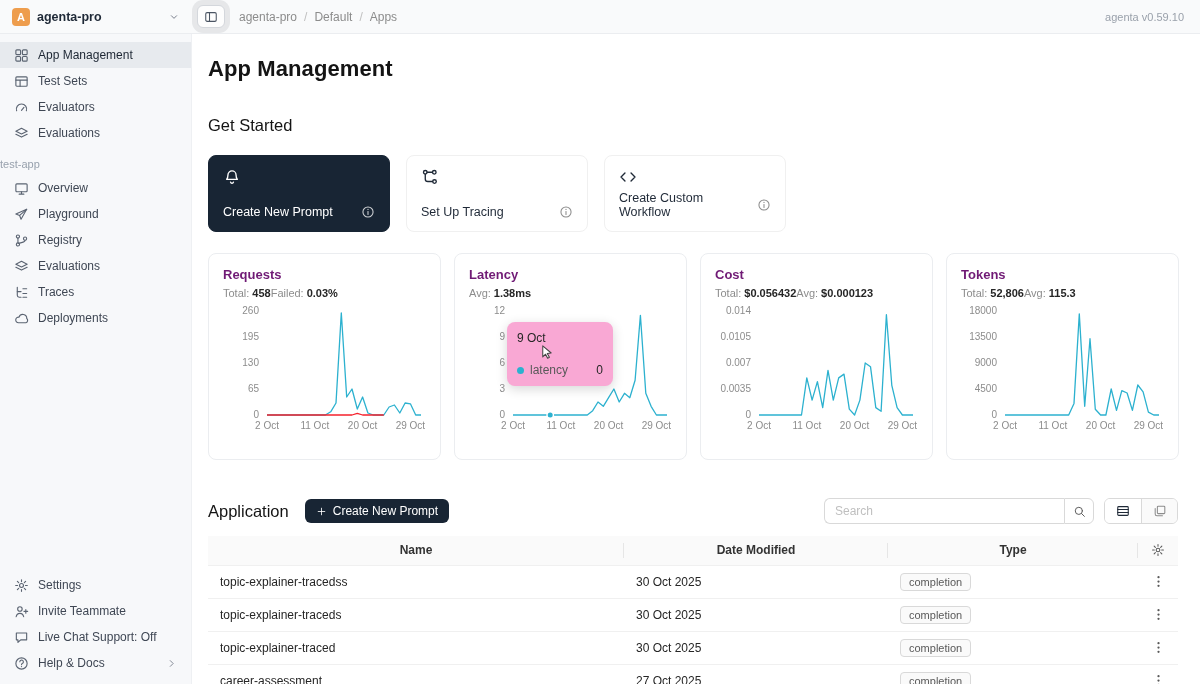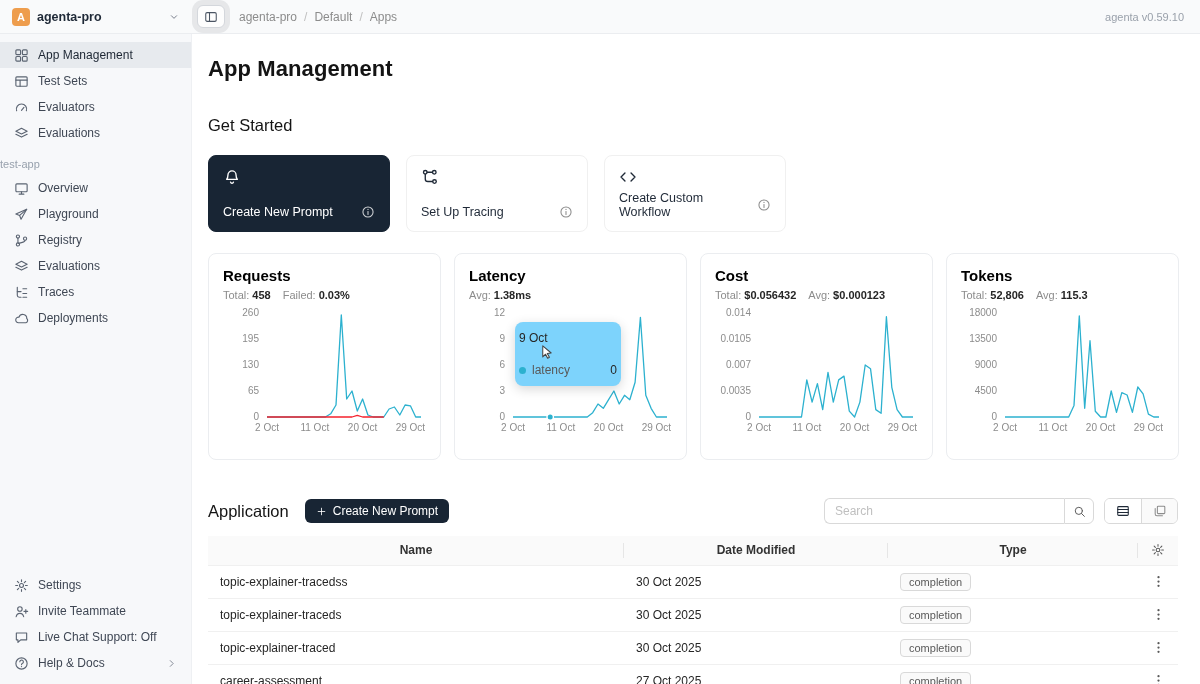--- a/index.html
+++ b/index.html
@@ -41,26 +41,26 @@
   .gs-bottom{display:flex;align-items:center;justify-content:space-between}
   .gs-label{font-size:12.5px;font-weight:500;color:#1f2937}
   .gs-info{width:14px;height:14px;color:#8c8c8c;display:flex}
   .gs-card.dark{background:#182534;border-color:#182534}
   .gs-card.dark .gs-icon,.gs-card.dark .gs-label{color:#fff}
   .gs-card.dark .gs-info{color:rgba(255,255,255,.8)}
 
   
   .charts-row{display:flex;gap:13px;margin-top:21px}
   .chart-card{position:relative;width:233px;height:207px;border:1px solid #ebedf0;border-radius:8px;background:#fff;padding:13px 14px}
-  .chart-title{font-size:15px;font-weight:700;color:#000000}
-  .chart-stats{margin-top:5px;display:flex;gap:12px;font-size:11px;color:#8c8c8c;white-space:nowrap}
+  .chart-title{font-size:13px;font-weight:700;color:#701a75}
+  .chart-stats{margin-top:5px;display:flex;gap:0;font-size:11px;color:#8c8c8c;white-space:nowrap}
   .stat-v{color:#262626;font-weight:700;margin-left:3px}
   .chart-svg{margin-top:4px;display:block}
   text.tick{font-size:10px;fill:#8c8c8c;font-family:"Liberation Sans",sans-serif}
-  .chart-tooltip{position:absolute;left:60px;top:68px;width:106px;background:#7dd3fc;border-radius:8px;box-shadow:0 3px 12px rgba(0,0,0,.16);padding:9px 4px;z-index:2}
+  .chart-tooltip{position:absolute;left:52px;top:68px;width:106px;background:#f9a8d4;border-radius:8px;box-shadow:0 3px 12px rgba(0,0,0,.16);padding:9px 10px;z-index:2}
   .tt-date{font-size:12px;color:#262626}
   .tt-row{margin-top:18px;display:flex;align-items:center;gap:6px;font-size:12px}
   .tt-dot{width:7px;height:7px;border-radius:50%;flex:none}
   .tt-series{color:#595959}
   .tt-val{margin-left:auto;color:#262626}
   .cursor-icon{position:absolute;left:84px;top:90px;z-index:3;display:flex}
 
   
   .app-section{margin-top:38px}
   .app-header{display:flex;align-items:center;height:26px}

